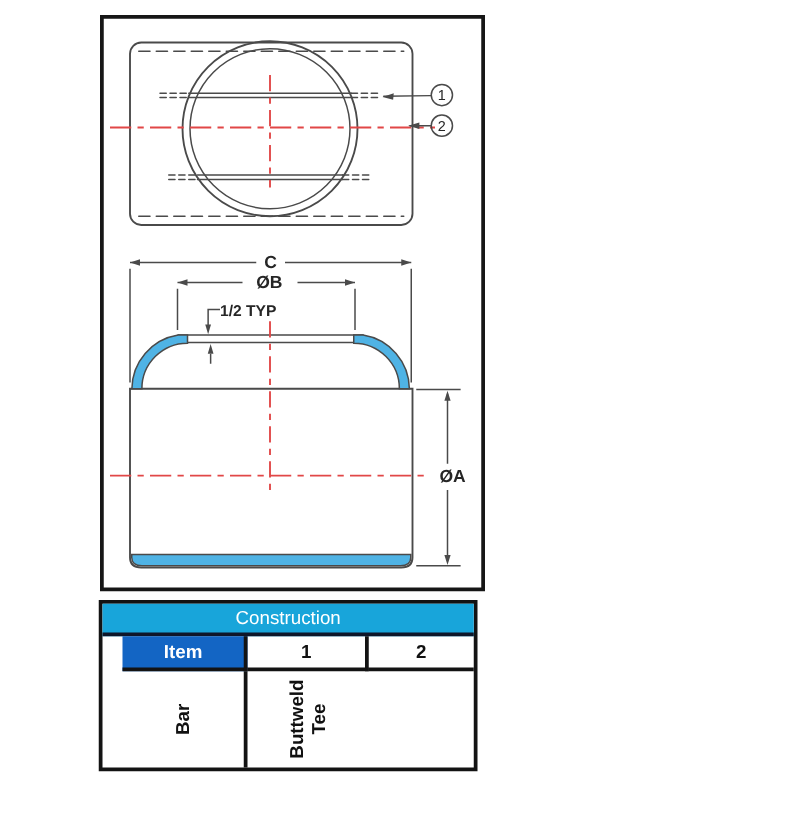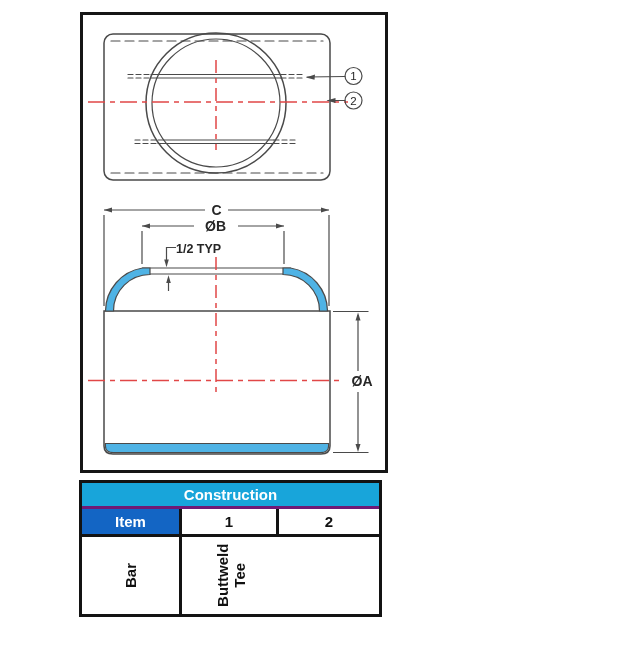--- a/index.html
+++ b/index.html
@@ -21,24 +21,24 @@
   .lbl-s{font-family:"Liberation Sans",sans-serif;font-size:12.5px;font-weight:600;fill:#262626;}
   .bnum{font-family:"Liberation Sans",sans-serif;font-size:11.5px;font-weight:400;fill:#262626;text-anchor:middle;}
 
   
   .frame{position:absolute;left:80px;top:12px;width:302px;height:455px;
          border:3px solid #161616;z-index:2;pointer-events:none;}
 
   
   .ctable{position:absolute;left:79px;top:480px;width:297px;border:3px solid #131313;
           z-index:2;background:#fff;}
-  .t-title{height:23px;background:#18A5DA;color:#fff;font-size:15px;font-weight:700;
+  .t-title{height:23px;background:#18A5DA;color:#fff;font-size:15px;font-weight:400;
            display:flex;align-items:center;justify-content:center;
-           border-bottom:3px solid #701a75;}
-  .t-row{display:grid;grid-template-columns:100px 97px 1fr;}
+           border-bottom:3px solid #0f172a;}
+  .t-row{display:grid;grid-template-columns:100px 97px 1fr;margin-left:16px;}
   .t-cell{display:flex;align-items:center;justify-content:center;}
   .t-cell.mid{border-right:3px solid #131313;}
   .t-cell.first{border-right:3px solid #131313;}
   .t-head .t-cell{height:25px;border-bottom:3px solid #131313;}
   .t-desc .t-cell{height:77px;}
   .t-label{background:#1365C4;color:#fff;font-size:15px;font-weight:700;}
   .t-num{font-size:15px;font-weight:600;color:#111;}
   .rot{transform:rotate(-90deg);font-size:15px;font-weight:700;color:#111;white-space:nowrap;}
   .rot-wide{white-space:normal;width:70px;line-height:1.15;text-align:center;}
 </style>

